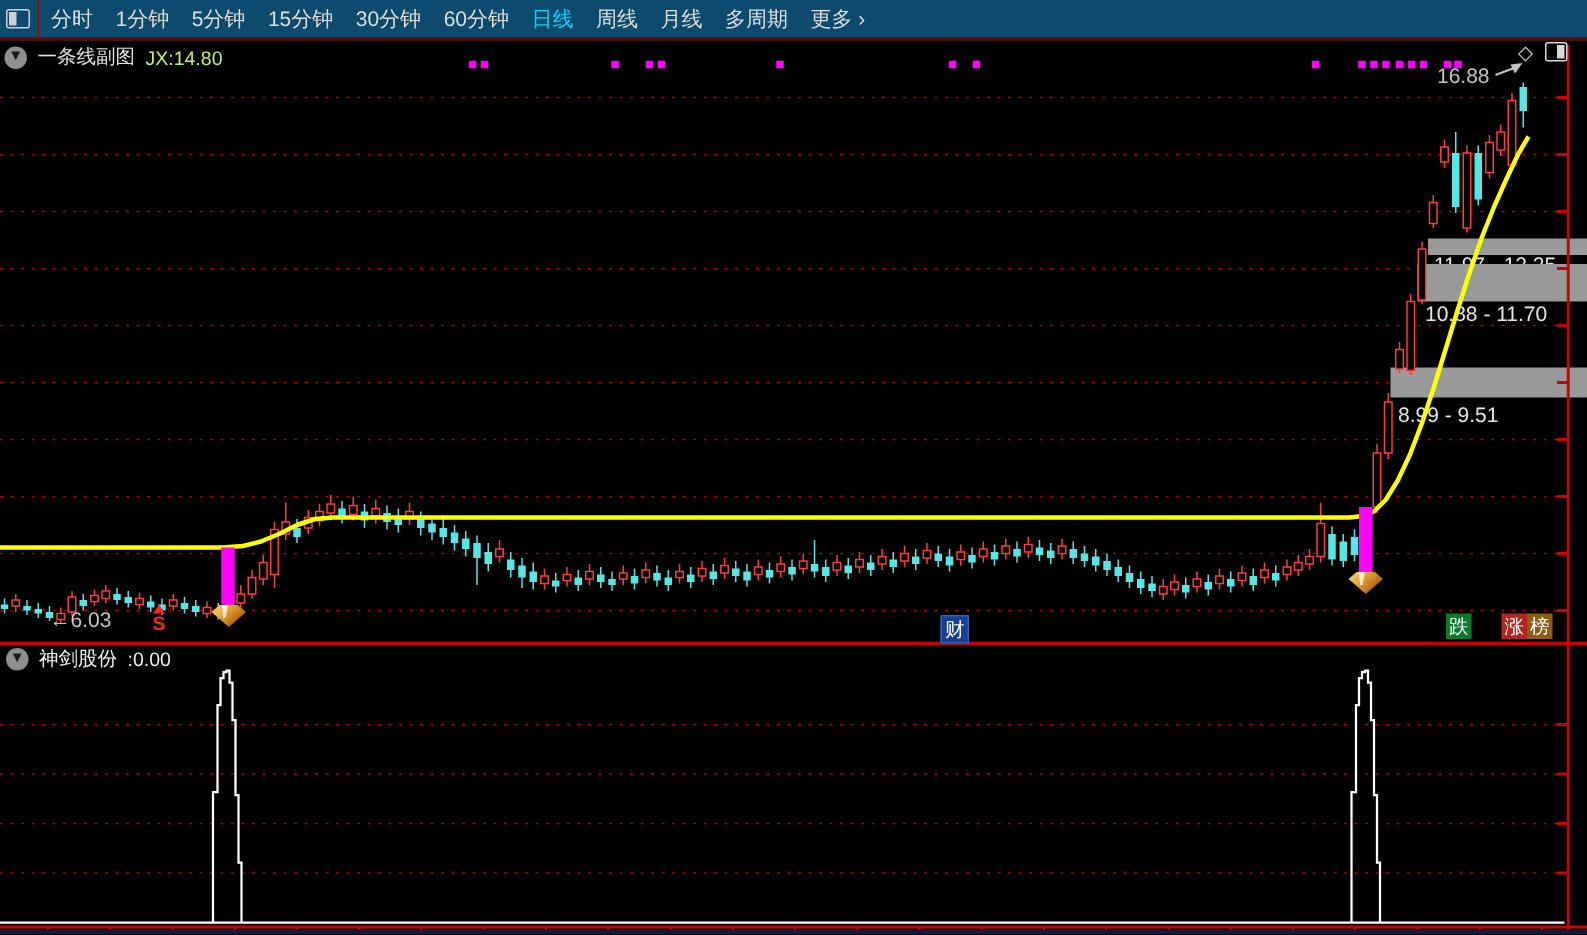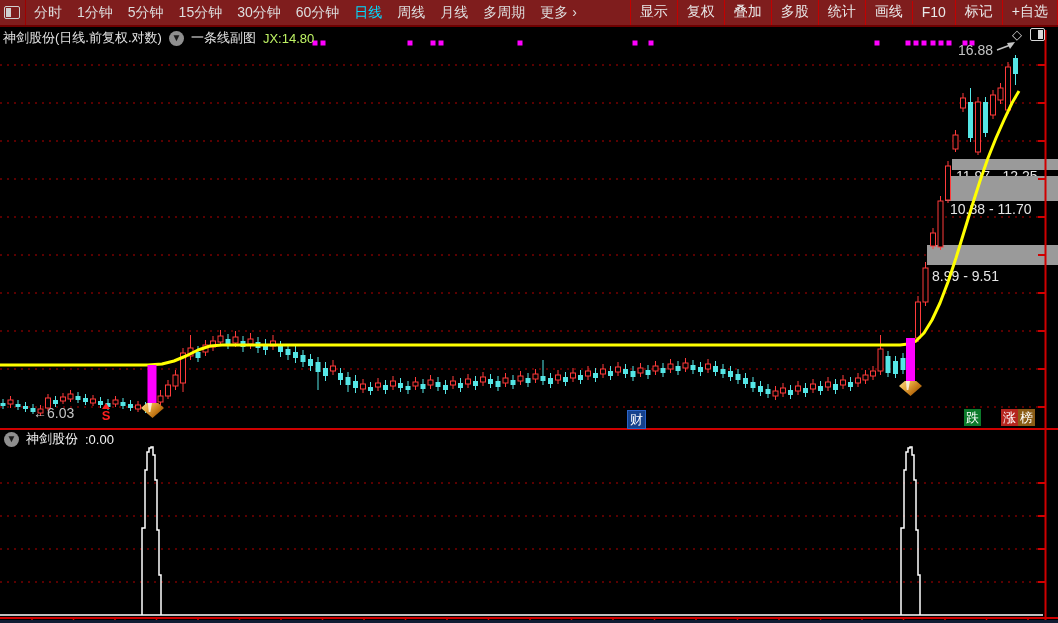--- a/index.html
+++ b/index.html
@@ -1,20 +1,20 @@
 <!DOCTYPE html>
 <html><head>
 <meta charset="utf-8">
 <style>
   html,body{margin:0;padding:0;background:#000;}
   .screen{position:relative;width:1058px;height:623px;background:#000;overflow:hidden;
           font-family:"Liberation Sans",sans-serif;-webkit-font-smoothing:none;}
   
   .toolbar{position:absolute;top:0;left:0;width:1058px;height:25px;display:flex;align-items:center;
-           border-bottom:2px solid #6e0000;background:#7f1d1d;}
+           border-bottom:2px solid #6e0000;background:#0c4a6e;}
   .win-icon{width:14px;height:11px;border:1px solid #cfcfcf;border-radius:2px;position:relative;margin:0 5px 0 4px;flex:0 0 auto;}
   .win-icon::before{content:"";position:absolute;left:1px;top:1px;bottom:1px;width:5px;background:#cfcfcf;}
   .tb-divider{width:1px;height:25px;background:#a00000;margin-right:8px;flex:0 0 auto;}
   .periods{display:flex;gap:15px;font-size:14px;color:#dedede;white-space:nowrap;}
   .periods .titem{cursor:default;}
   .periods .titem.active{color:#00d9ff;}
   .right-btns{margin-left:auto;display:flex;height:25px;align-items:center;}
   .rbtn{font-size:14px;color:#e8e8e8;padding:3px 9px 4px 9px;border-left:1px solid #c40000;white-space:nowrap;}
   .rbtn:last-child{border-right:1px solid #c40000;}
   
@@ -58,31 +58,20 @@
         <span class="titem">1分钟</span>
         <span class="titem">5分钟</span>
         <span class="titem">15分钟</span>
         <span class="titem">30分钟</span>
         <span class="titem">60分钟</span>
         <span class="titem active">日线</span>
         <span class="titem">周线</span>
         <span class="titem">月线</span>
         <span class="titem">多周期</span>
         <span class="titem">更多 ›</span>
-      </span>
-    <span class="right-btns">
-        <span class="rbtn">显示</span>
-        <span class="rbtn">复权</span>
-        <span class="rbtn">叠加</span>
-        <span class="rbtn">多股</span>
-        <span class="rbtn">统计</span>
-        <span class="rbtn">画线</span>
-        <span class="rbtn">F10</span>
-        <span class="rbtn">标记</span>
-        <span class="rbtn">+自选</span>
       </span>
   </div>
 
   <svg id="chart-svg" width="1058" height="596" viewBox="0 27 1058 596" xmlns="http://www.w3.org/2000/svg">
       <g>
         <line x1="0" y1="65" x2="1045" y2="65" stroke="#b30000" stroke-width="1" stroke-dasharray="2 5"></line>
         <line x1="0" y1="103" x2="1045" y2="103" stroke="#b30000" stroke-width="1" stroke-dasharray="2 5"></line>
         <line x1="0" y1="141" x2="1045" y2="141" stroke="#b30000" stroke-width="1" stroke-dasharray="2 5"></line>
         <line x1="0" y1="179" x2="1045" y2="179" stroke="#b30000" stroke-width="1" stroke-dasharray="2 5"></line>
         <line x1="0" y1="217" x2="1045" y2="217" stroke="#b30000" stroke-width="1" stroke-dasharray="2 5"></line>
@@ -462,21 +451,20 @@
       </g>
       <g>
         <text x="958" y="55" fill="#c4c4c4" font-size="14" font-family="&quot;Liberation Sans&quot;,sans-serif">16.88</text>
         <line x1="997" y1="50" x2="1013" y2="44" stroke="#c4c4c4" stroke-width="1.5"></line>
         <polygon points="1015,42 1007,43 1010,49" fill="#c4c4c4"></polygon>
         <text x="33" y="418" fill="#c4c4c4" font-size="14" font-family="&quot;Liberation Sans&quot;,sans-serif">←6.03</text>
       </g>
     </svg>
 
   <div class="hdr2">
-    <span>神剑股份(日线.前复权.对数)</span>
     <span class="chev-circle">▼</span>
     <span>一条线副图</span>
     <span class="jx">JX:14.80</span>
   </div>
   <div class="hdr2-icons">
     <span class="dia">◇</span>
     <span class="win2"></span>
   </div>
 
   <div class="s-marker">

